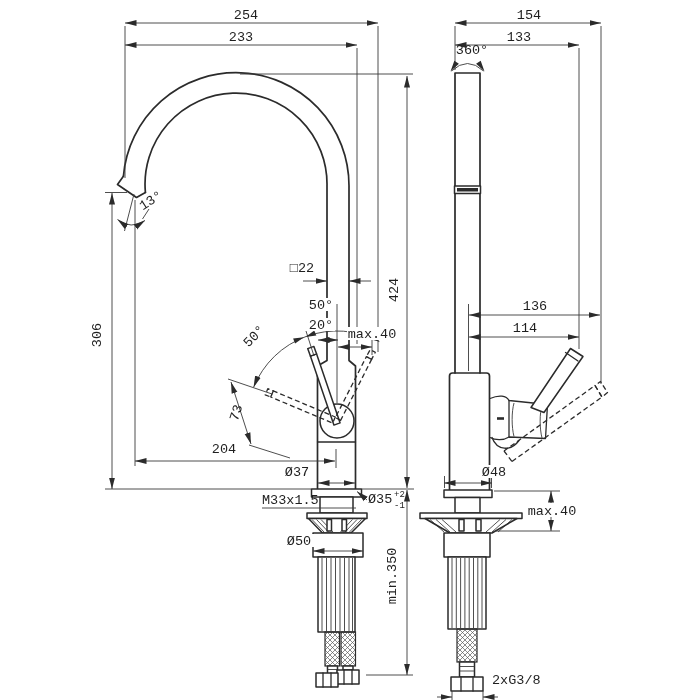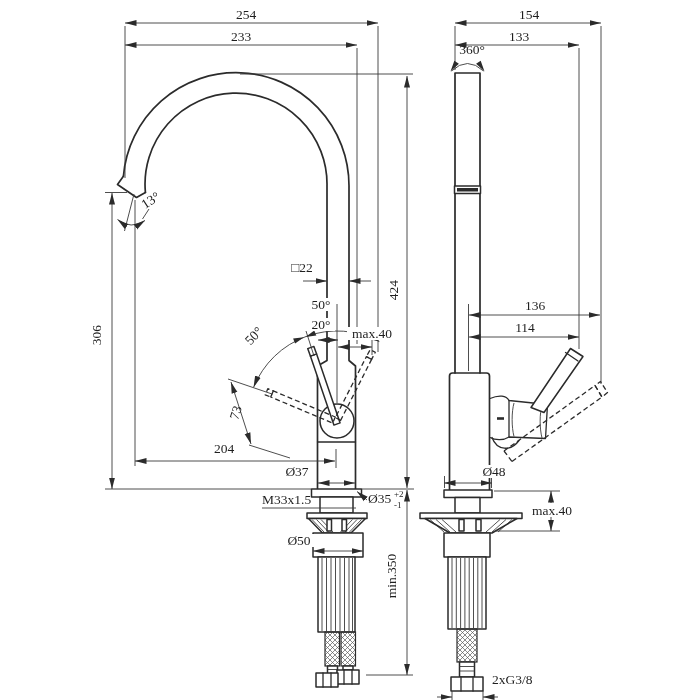--- a/index.html
+++ b/index.html
@@ -1,17 +1,17 @@
 <!DOCTYPE html>
 <html><head>
 <meta charset="utf-8">
 <style>
   html,body{margin:0;padding:0;background:#ffffff;}
   .page{position:relative;width:660px;height:700px;background:#ffffff;overflow:hidden;
-        font-family:Liberation Serif, serif;}
+        font-family:Liberation Mono, monospace;}
   svg{position:absolute;left:0;top:0;}
   .ol  {fill:none;stroke:#2b2b2b;stroke-width:1.7;stroke-linejoin:round;stroke-linecap:round;}
   .ol2 {fill:none;stroke:#2b2b2b;stroke-width:1.3;stroke-linejoin:round;stroke-linecap:round;}
   .olw {fill:#ffffff;stroke:#2b2b2b;stroke-width:1.5;stroke-linejoin:round;}
   .thin{fill:none;stroke:#3a3a3a;stroke-width:0.9;}
   .dim {fill:none;stroke:#3a3a3a;stroke-width:0.9;}
   .dash{fill:none;stroke:#2b2b2b;stroke-width:1.3;stroke-dasharray:5 3;stroke-linejoin:round;}
   .hat {stroke:#2b2b2b;stroke-width:0.8;}
   .lbl {font-size:13.5px;fill:#1f1f1f;text-anchor:middle;}
   .lblS{font-size:13.5px;fill:#1f1f1f;text-anchor:start;}

